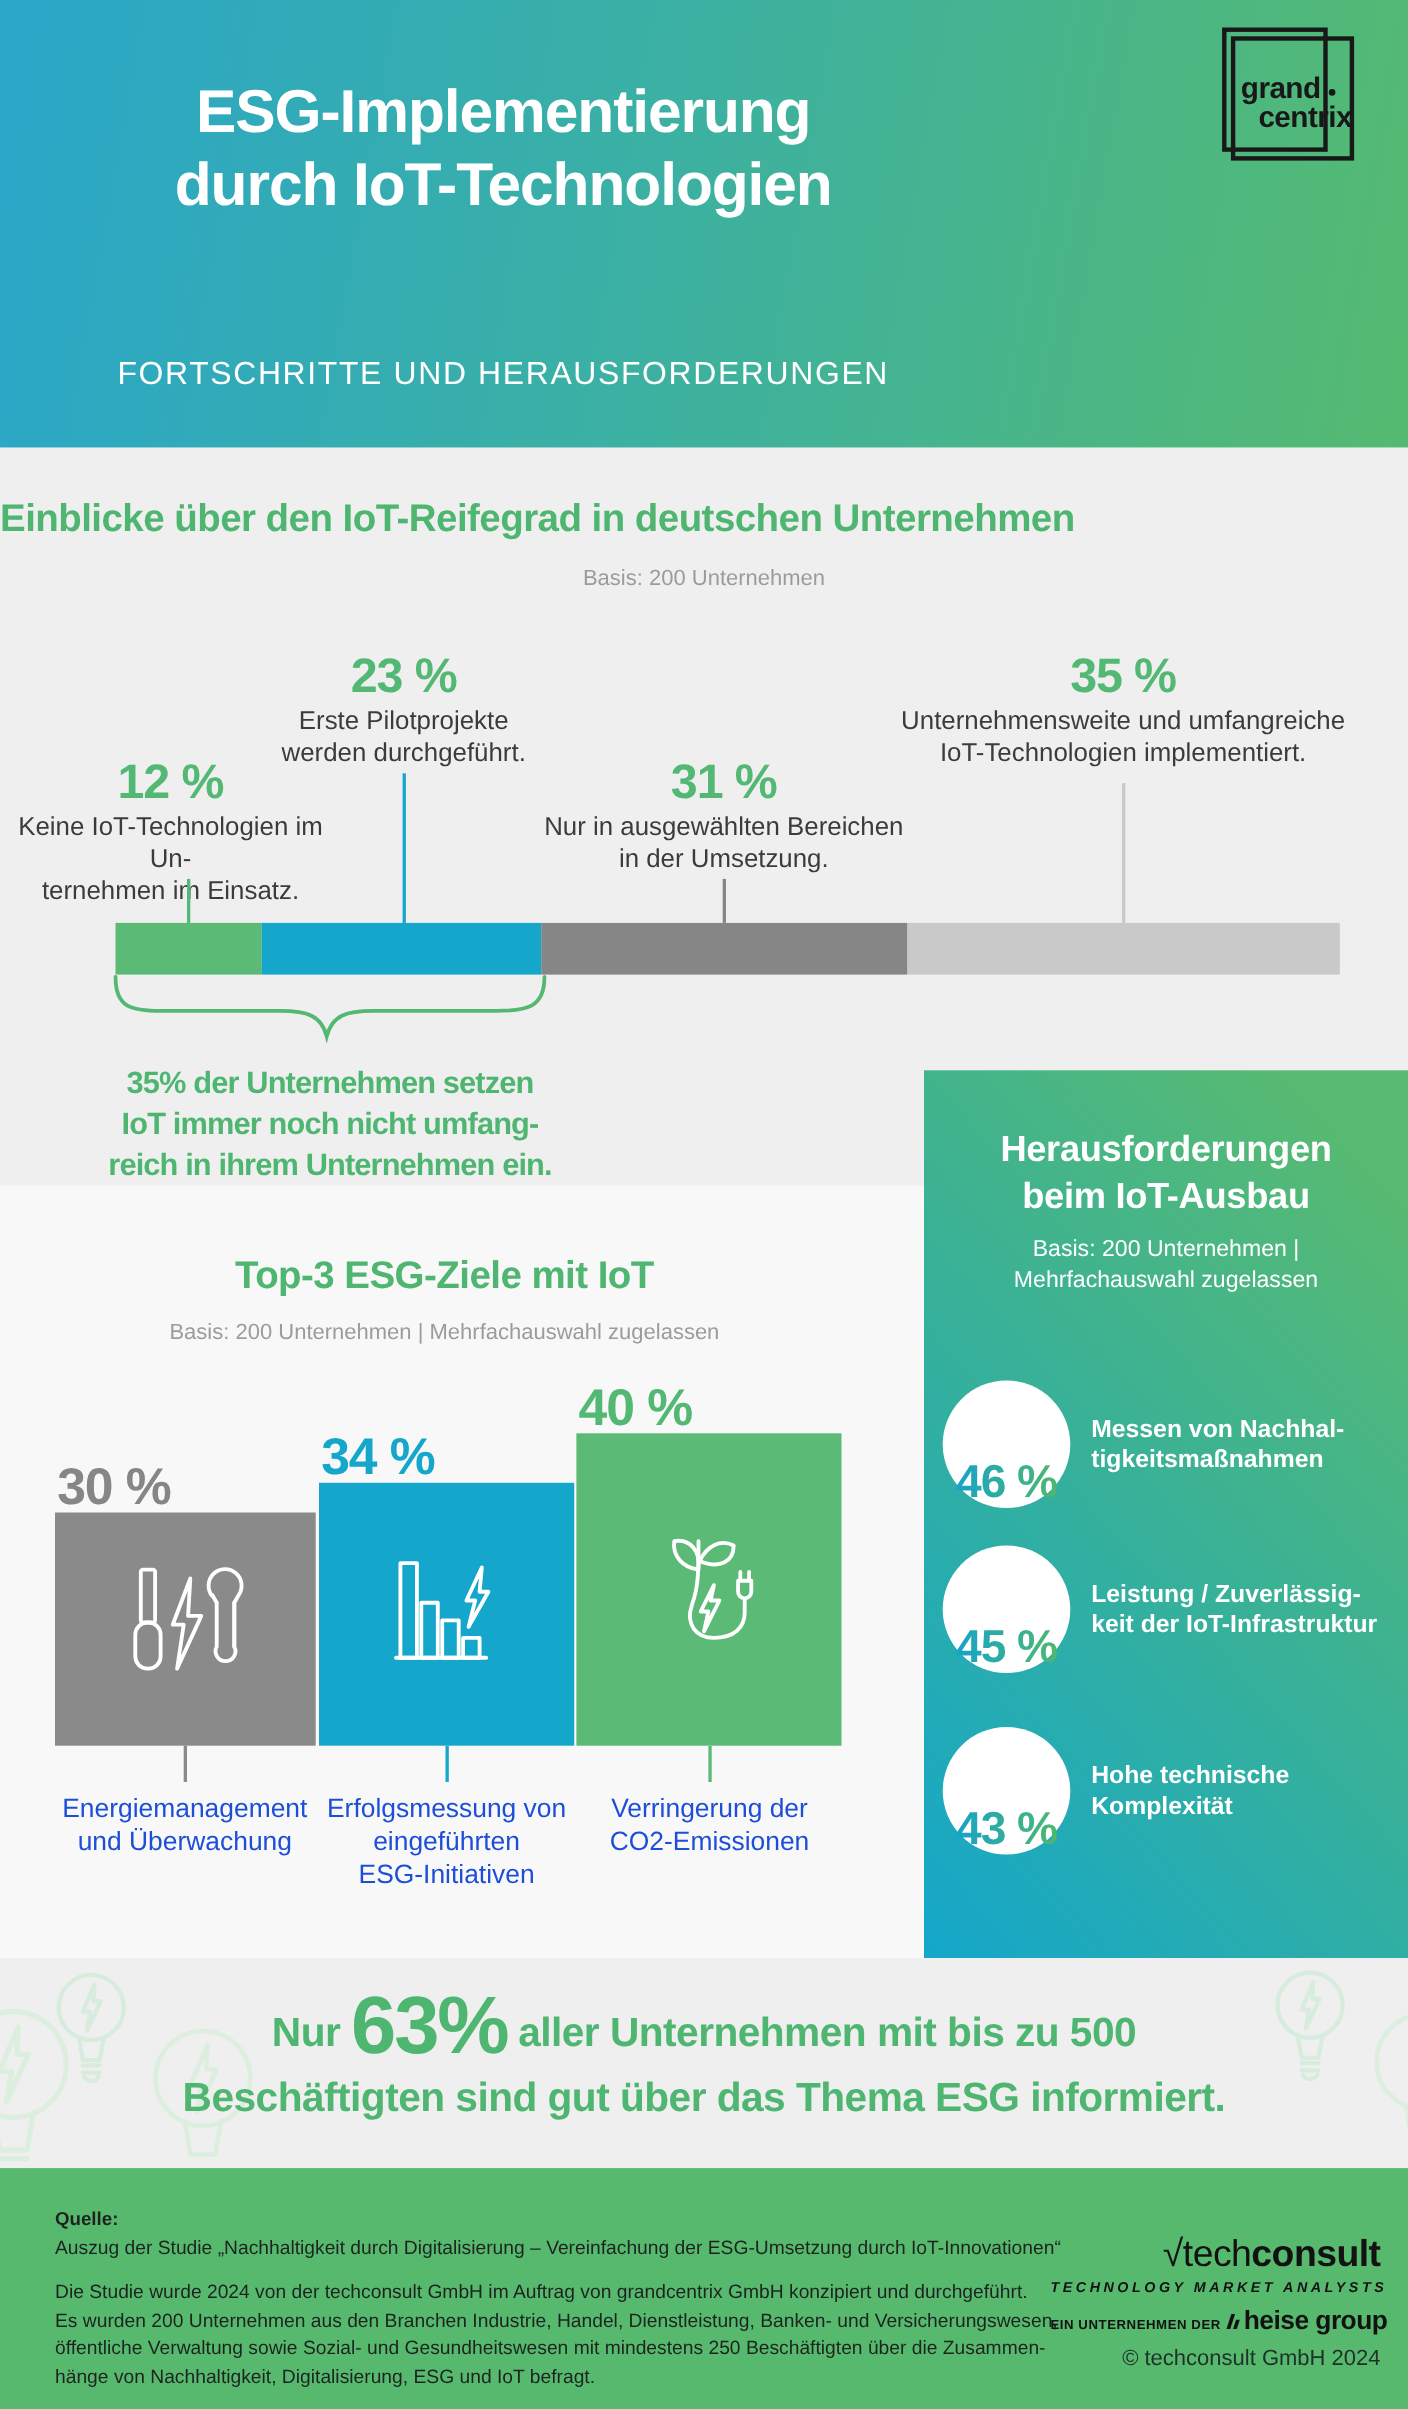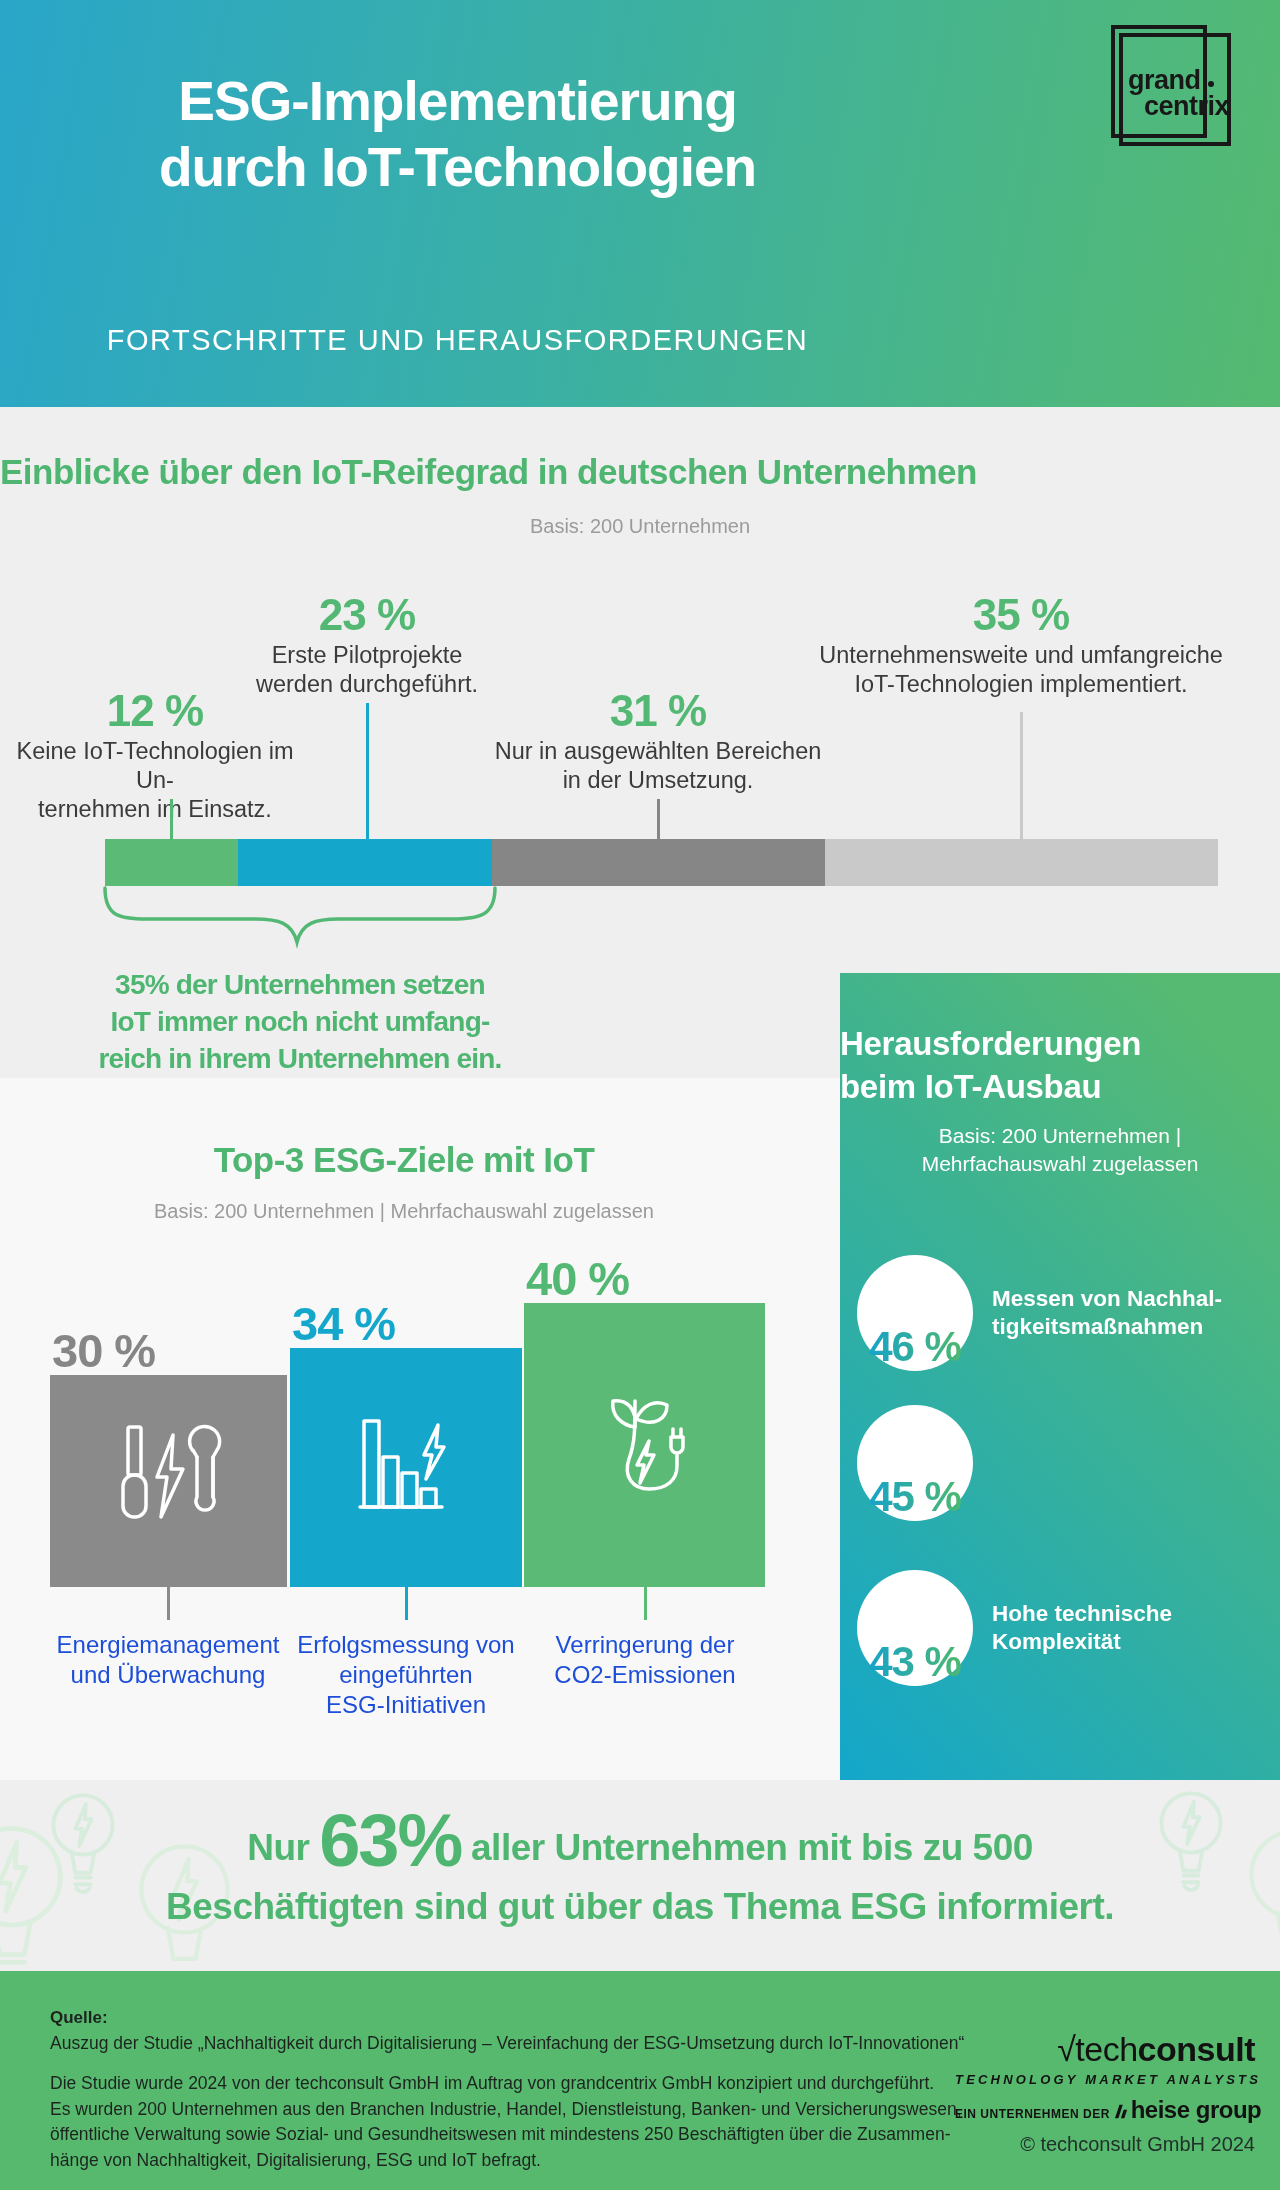--- a/index.html
+++ b/index.html
@@ -72,21 +72,21 @@
   .bline-b { left:405px; background:#14a7cb; }
   .bline-c { left:644px; background:#5cba77; }
   .blab { top:1630px; width:260px; text-align:center; font-size:24px; color:#1d4ed8; line-height:30px; }
   .blab-a { left:38px; } .blab-b { left:276px; } .blab-c { left:515px; }
   .bicon { position:absolute; }
   .bicon-a { left:110px; top:1421px; } .bicon-b { left:350px; top:1407px; } .bicon-c { left:583px; top:1385px; }
 
   
   .sidebar { left:840px; top:973px; width:440px; height:807px;
     background:linear-gradient(48deg,#14a7cb 0%,#35b09c 45%,#57ba72 90%); }
-  .sb-h { left:840px; top:1022px; width:440px; text-align:left; color:#ffffff;
+  .sb-h { left:840px; top:1022px; width:440px; text-align:center; color:#ffffff;
       font-size:33px; font-weight:bold; line-height:43px; letter-spacing:-0.3px; }
   .sb-basis { left:840px; top:1122px; width:440px; text-align:center; color:#ffffff;
       font-size:21px; line-height:28px; }
   .circle { width:116px; height:116px; left:857px; background:#ffffff; border-radius:50%;
       display:flex; align-items:flex-end; justify-content:center; }
   .c1 { top:1255px; } .c2 { top:1405px; } .c3 { top:1570px; }
   .cpct { font-size:42px; font-weight:bold; letter-spacing:-1px;
       background:linear-gradient(90deg,#17a3c9,#4eb86e);
       -webkit-background-clip:text; background-clip:text; color:transparent; }
   .clab { left:992px; width:275px; color:#ffffff; font-size:22.5px; font-weight:bold; line-height:28px; }
@@ -256,20 +256,24 @@
     <span class="cpct">46 %</span>
   </div>
   <div class="abs clab cl1">
     <div>Messen von Nachhal-</div>
     <div>tigkeitsmaßnahmen</div>
   </div>
 
   <div class="abs circle c2">
     <span class="cpct">45 %</span>
   </div>
+  <div class="abs clab cl2">
+    <div>Leistung / Zuverlässig-</div>
+    <div>keit der IoT-Infrastruktur</div>
+  </div>
 
   <div class="abs circle c3">
     <span class="cpct">43 %</span>
   </div>
   <div class="abs clab cl3">
     <div>Hohe technische</div>
     <div>Komplexität</div>
   </div>
 
   <div class="abs banner">

